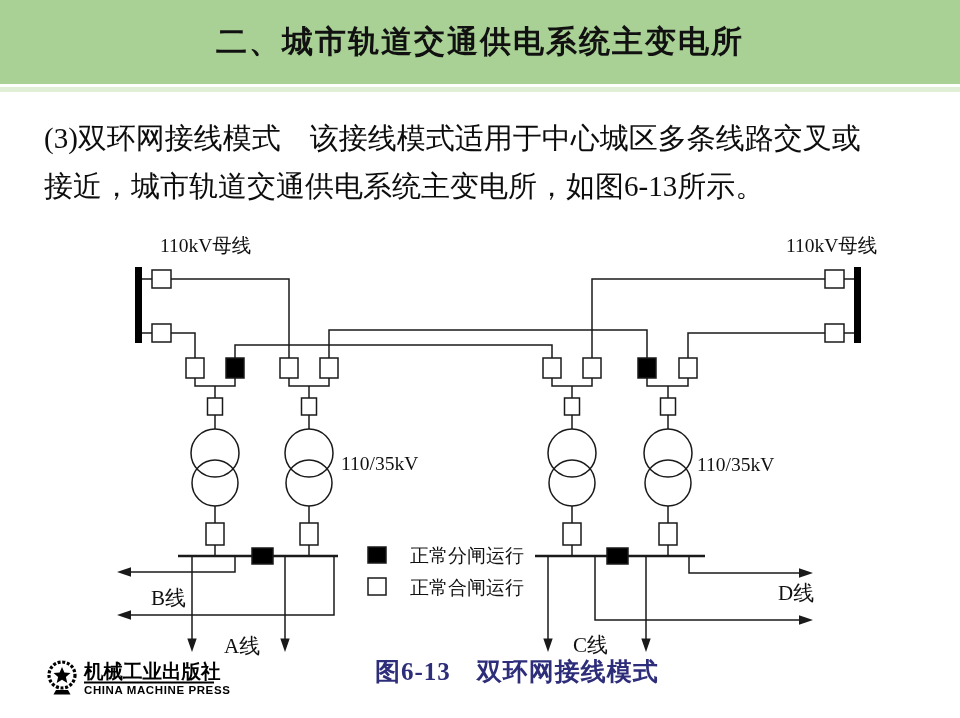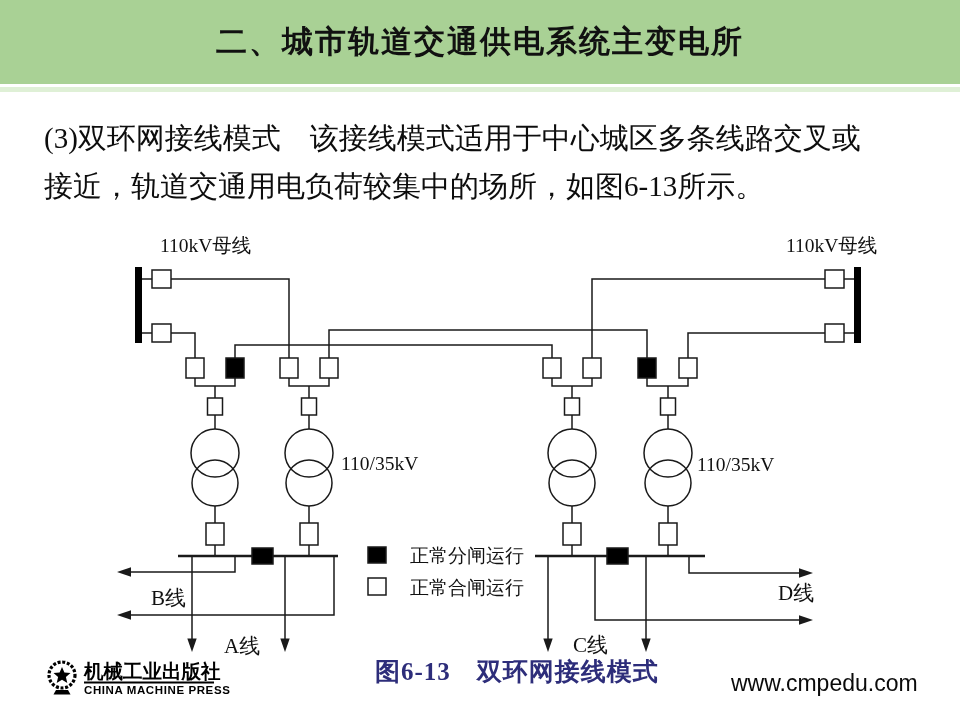--- a/index.html
+++ b/index.html
@@ -41,21 +41,21 @@
 
 <div class="slide">
 
   <div class="header">
     <span class="title">二、城市轨道交通供电系统主变电所</span>
   </div>
   <div class="header-strip"></div>
 
   <div class="body-text">
     <div class="body-line">(3)双环网接线模式　该接线模式适用于中心城区多条线路交叉或</div>
-    <div class="body-line">接近，轨道交通用电负荷较集中的场所，如图6-13所示。</div>
+    <div class="body-line">接近，城市轨道交通供电系统主变电所，如图6-13所示。</div>
   </div>
 
   <svg class="diagram-svg" viewBox="0 0 960 718">
     <g fill="none" stroke="#1a1a1a" stroke-width="1.5">
 
       <rect x="135" y="267" width="7" height="76" fill="#000" stroke="none"></rect>
       <rect x="854" y="267" width="7" height="76" fill="#000" stroke="none"></rect>
 
       <path d="M142,279 H152 M142,333 H152 M844,279 H854 M844,333 H854"></path>
 
@@ -159,15 +159,14 @@
       <circle cx="62" cy="675" r="13" fill="none" stroke="#000" stroke-width="3.2" stroke-dasharray="3 1.7"></circle>
       <polygon points="62,667 64.4,672.6 70.5,673 65.9,677 67.3,683 62,679.7 56.7,683 58.1,677 53.5,673 59.6,672.6" fill="#000" stroke="none"></polygon>
       <path d="M56,690 h12 l2.5,4.5 h-17 z" fill="#000" stroke="none"></path>
       <text x="84" y="678" font-size="19.5" font-weight="bold" fill="#000">机械工业出版社</text>
       <path d="M84,682.5 H214" stroke="#000" stroke-width="2"></path>
       <text x="84" y="694" font-size="11.5" font-weight="bold" letter-spacing="0.6" fill="#000" font-family="Liberation Sans, DejaVu Sans, sans-serif">CHINA MACHINE PRESS</text>
     </g>
   </svg>
 
   <div class="caption">图6-13　双环网接线模式</div>
-  <div class="url">www.cmpedu.com</div>
 
 </div>
 
 </body></html>

